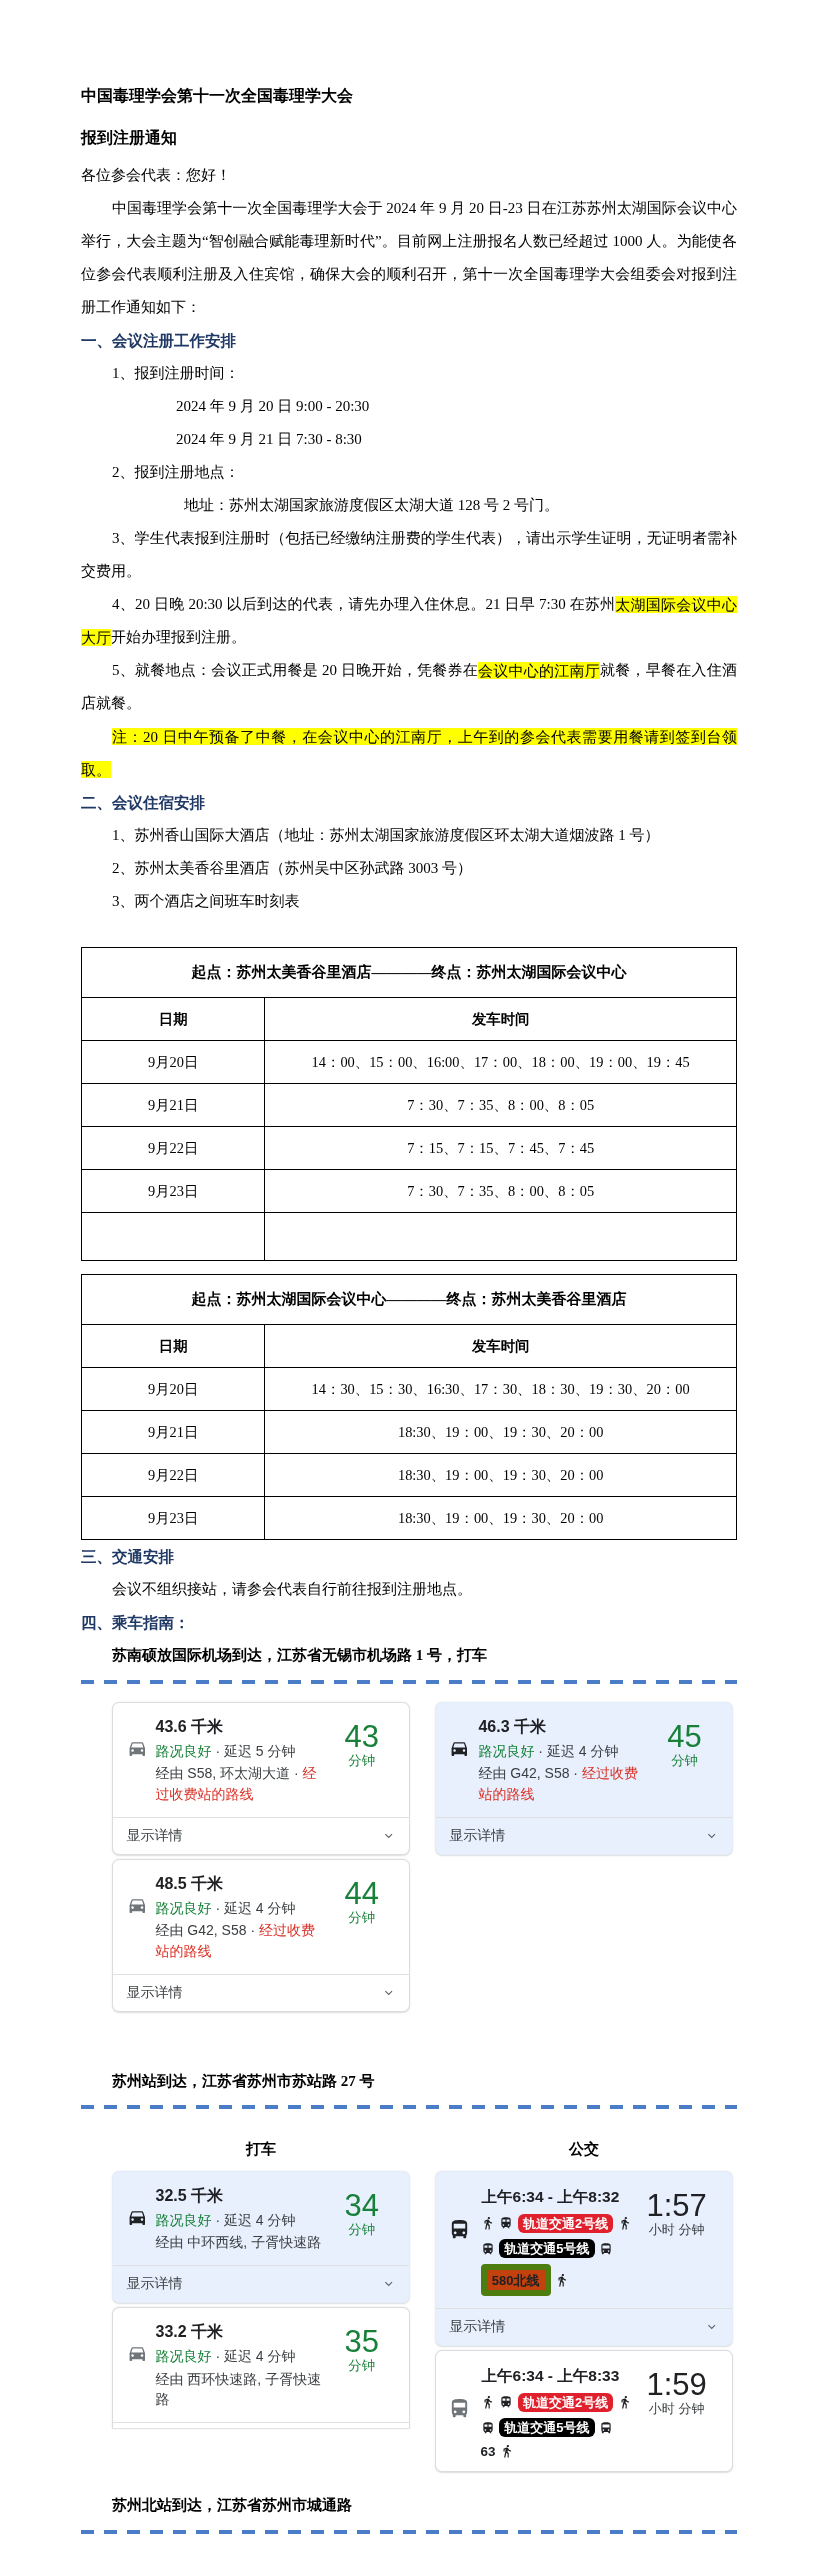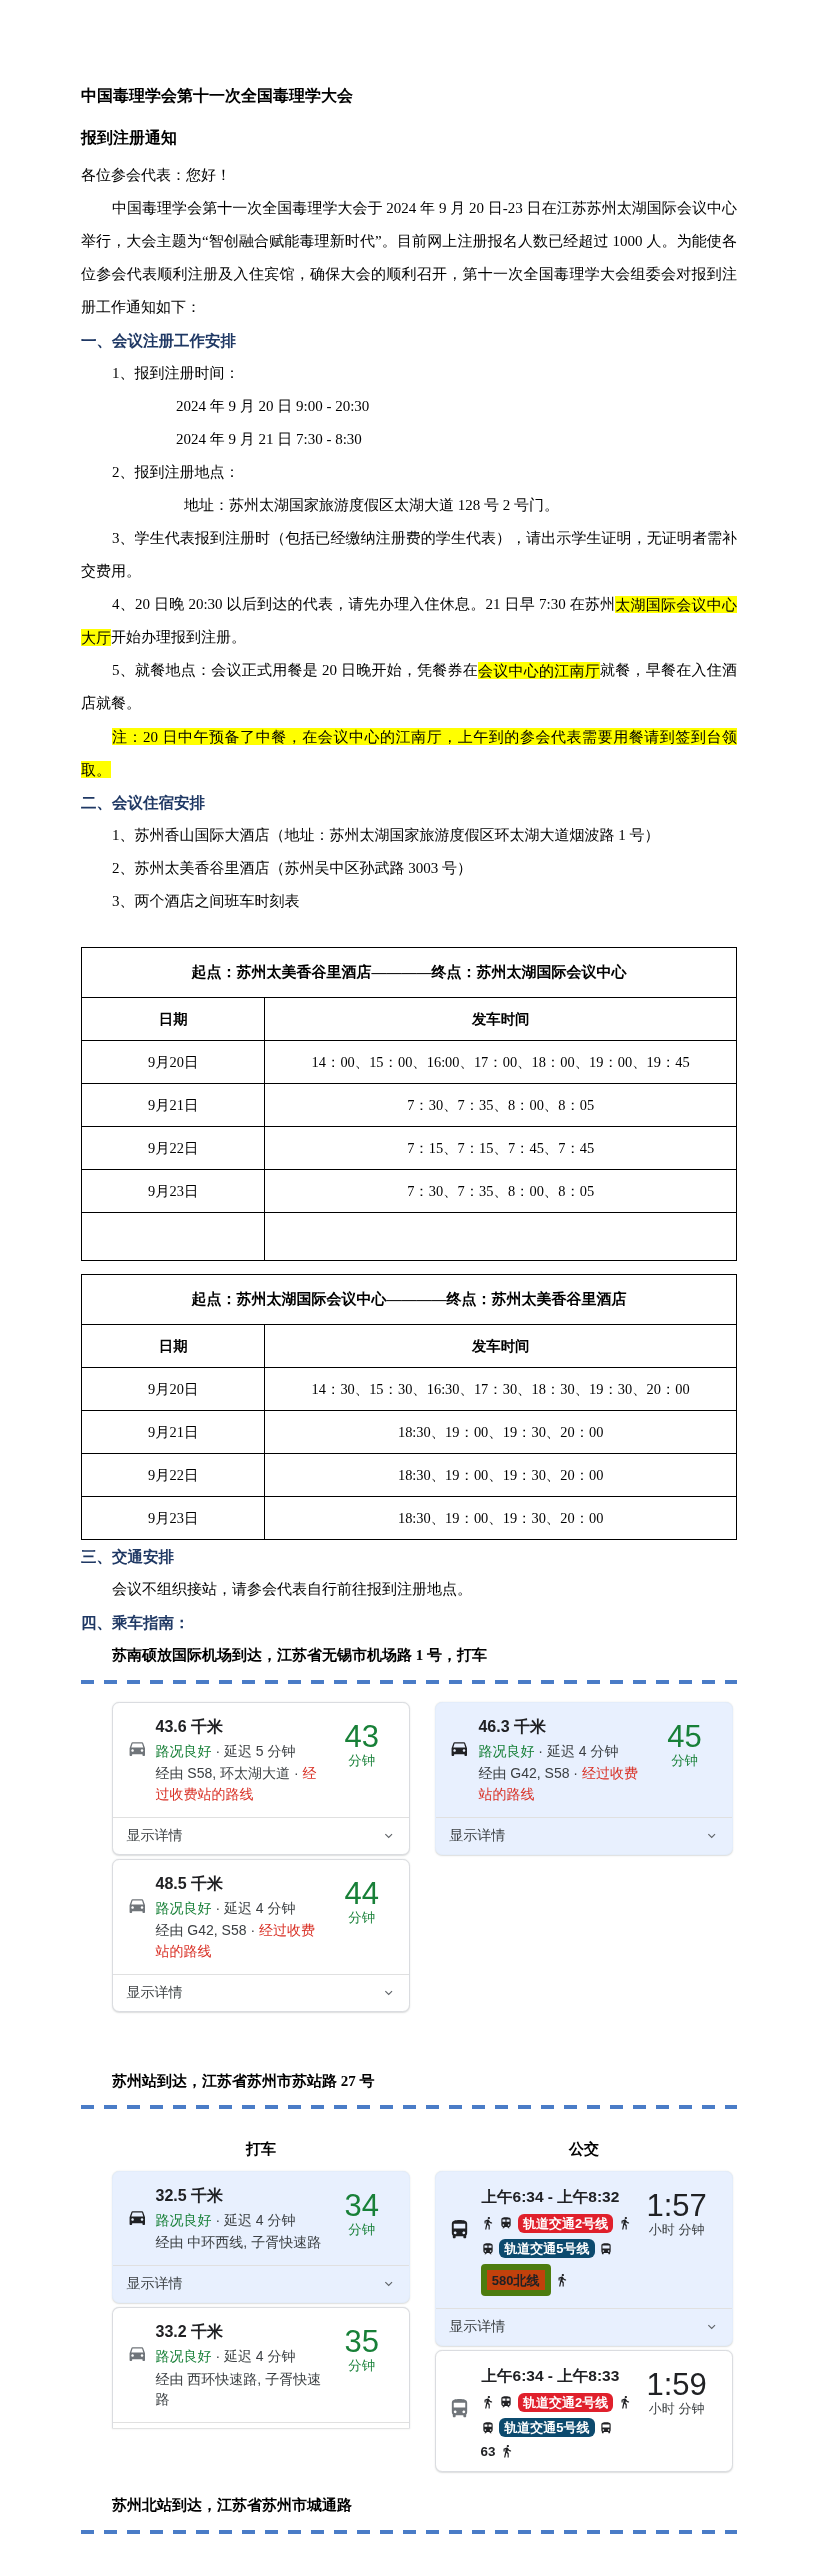--- a/index.html
+++ b/index.html
@@ -53,21 +53,21 @@
   .dur .num{font-size:31px;line-height:30px;color:#188038;}
   .dur .unit{font-size:13.4px;line-height:18.5px;color:#188038;}
   .dur.dark .num,.dur.dark .unit{color:#202124;}
   .dur.dark .unit{color:#3c4043;font-size:13px;}
   .details{border-top:0.5px solid #e0e0e0;display:flex;justify-content:space-between;
     align-items:center;padding:8.8px 13.4px;font-size:14px;color:#3c4043;}
   .cutline{border-top:0.5px solid #e0e0e0;height:5.2px;}
   .btime{font-size:15.5px;font-weight:bold;color:#202124;line-height:20.6px;margin:1px 0 6.2px 3.1px;}
   .legs{display:flex;flex-wrap:wrap;align-items:center;gap:6.2px 4.6px;padding-left:2.1px;max-width:222px;}
   .badge{color:#fff;font-weight:bold;font-size:13px;line-height:13px;padding:3.1px 5.2px;border-radius:6px;white-space:nowrap;}
-  .badge.red{background:#e0202c;} .badge.pink{background:#0c4a6e;}
+  .badge.red{background:#e0202c;} .badge.pink{background:#000000;}
   .badge.wht{background:#c2410c;border:6px solid #4d7c0f;color:#202124;border-radius:4.1px;}
   .plain{font-weight:bold;color:#202124;font-size:13.4px;}
   .ico{flex:0 0 auto;display:inline-flex;}
 </style>
 </head>
 <body>
 
 <div class="page">
 
   <h1 class="title">中国毒理学会第十一次全国毒理学大会</h1>

